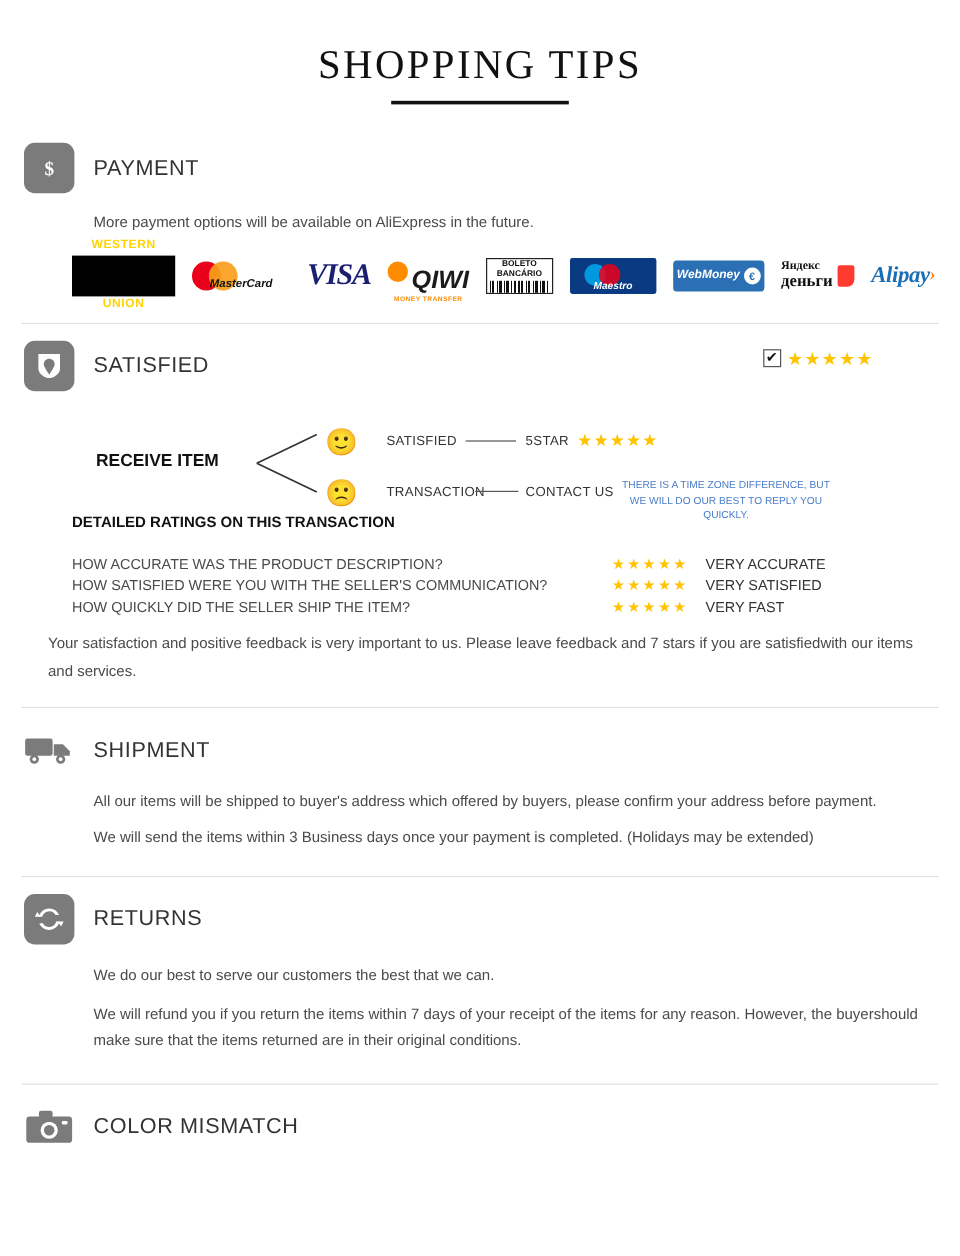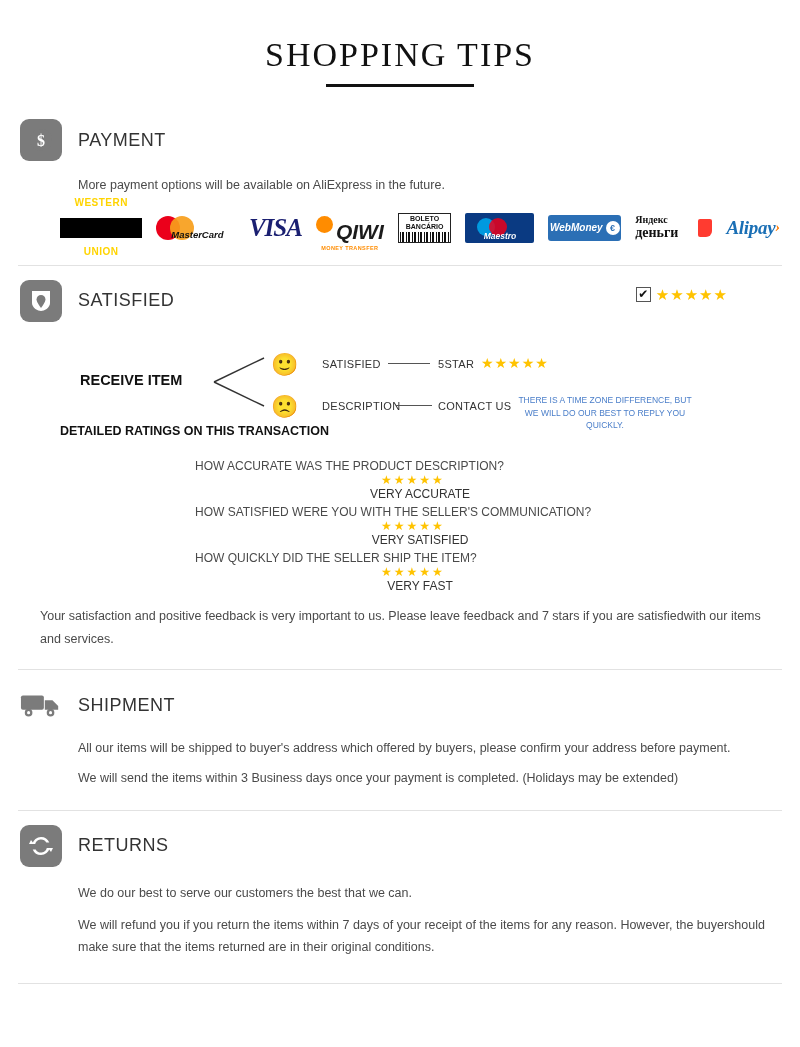--- a/index.html
+++ b/index.html
@@ -48,21 +48,21 @@
   
   .logos {
     display: flex; align-items: center; gap: 14px;
     margin: 16px 0 0 40px;
   }
   .logo {
     height: 30px; display: flex; align-items: center; justify-content: center;
     font-size: 11px; font-weight: bold;
   }
   .logo-western {
-    background: #000; color: #ffd400; width: 86px; height: 20px;
+    background: #000; color: #ffd400; width: 86px; height: 34px;
     font-size: 10px; line-height: 1.05; text-align: center; letter-spacing: .5px;
     display: flex; flex-direction: column; align-items: center; justify-content: center;
     font-family: "Liberation Sans", sans-serif; position: relative; gap: 38px;
   }
   .logo-western span { display: block; }
   .logo-mc { width: 82px; position: relative; height: 30px; }
   .mc-c { position: absolute; top: 3px; width: 24px; height: 24px; border-radius: 50%; }
   .mc-red { left: 0; background: #eb001b; }
   .mc-yel { left: 14px; background: #f79e1b; opacity: .92; }
   .mc-text { position: absolute; left: 0; top: 16px; width: 82px; text-align: center;
@@ -90,21 +90,21 @@
   .ms-c { position: absolute; top: 5px; width: 18px; height: 18px; border-radius: 50%; }
   .ms-blue { left: 12px; background: #0099df; }
   .ms-red { left: 24px; background: #eb001b; opacity: .85; }
   .ms-text { position: absolute; width: 72px; text-align: center; bottom: 2px;
              color: #fff; font-size: 8.5px; font-weight: bold; font-style: italic; }
   .logo-webmoney { width: 76px; height: 26px; background: #2b6fb5; border-radius: 3px;
                    display: flex; align-items: center; justify-content: center; gap: 3px; }
   .wm-text { color: #fff; font-size: 10px; font-weight: bold; font-style: italic; }
   .wm-badge { width: 14px; height: 14px; border-radius: 50%; background: #fff; color: #2b6fb5;
               font-size: 9px; font-weight: bold; display: flex; align-items: center; justify-content: center; }
-  .logo-yandex { display: flex; align-items: center; gap: 20px; }
+  .logo-yandex { display: flex; align-items: center; gap: 4px; }
   .yd-text { line-height: 1.05; }
   .yd-1 { font-size: 10px; color: #111; font-family: "Liberation Serif", serif; }
   .yd-2 { font-size: 14px; color: #111; font-weight: bold; font-family: "Liberation Serif", serif; }
   .yd-mark { width: 14px; height: 18px; background: #ff3b30; border-radius: 2px 2px 6px 2px; }
   .logo-alipay { font-family: "Liberation Serif", serif; font-size: 19px; color: #1a6fb5;
                  font-style: italic; letter-spacing: -.3px; }
   .alipay-arrow { color: #ff7a00; font-size: 15px; }
 
   
   .fb-top { position: relative; }
@@ -140,21 +140,21 @@
   .d2 { left: 376px; top: 69px; width: 36px; }
   .w-5star { left: 418px; top: 22px; font-size: 11px; }
   .w-contact { left: 418px; top: 64px; font-size: 11px; }
   .stars-inline { position: absolute; left: 461px; top: 19px; color: #ffc300; font-size: 14px; letter-spacing: 1px; }
   .tz-note {
     position: absolute; left: 495px; top: 58px; width: 180px;
     color: #4a7ec9; font-size: 8.5px; line-height: 1.5; text-align: center;
   }
 
   .ratings-title { font-size: 12.5px; font-weight: bold; color: #111; margin: 2px 0 21px 40px; }
-  .rating-row { display: flex; align-items: center; margin: 0 0 4px 40px; font-size: 12px; color: #4a4a4a; flex-direction: column; }
+  .rating-row { display: flex; align-items: center; margin: 0 0 4px 40px; font-size: 12px; color: #4a4a4a; }
   .rating-q { width: 450px; }
   .rating-stars { color: #ffc300; letter-spacing: 2px; font-size: 12px; width: 78px; }
   .rating-val { font-size: 12px; color: #333; }
 
   .fb-para { margin: 12px 0 0 20px; }
   .fb-para p { font-size: 12.5px; color: #4a4a4a; line-height: 1.85; margin: 0 0 8px 0; }
 
   
   .pt14 { padding-top: 14px; }
 </style>
@@ -258,21 +258,21 @@
 
       <svg class="branch-svg" width="58" height="76" viewBox="0 0 58 76" aria-hidden="true">
         <path d="M2 38 L52 14" stroke="#333" stroke-width="1.4" fill="none"></path>
         <path d="M2 38 L52 62" stroke="#333" stroke-width="1.4" fill="none"></path>
       </svg>
 
       <div class="face face-happy">🙂</div>
       <div class="face face-sad">🙁</div>
 
       <div class="flow-word w-sat">SATISFIED</div>
-      <div class="flow-word w-unsat">DESCRIPTION</div>
+      <div class="flow-word w-unsat">TRANSACTION</div>
 
       <div class="dash d1"></div>
       <div class="dash d2"></div>
 
       <div class="flow-word w-5star">5STAR</div>
       <div class="stars-inline">★★★★★</div>
 
       <div class="flow-word w-contact">CONTACT US</div>
       <div class="tz-note">THERE IS A TIME ZONE DIFFERENCE, BUT WE WILL DO OUR BEST TO REPLY YOU QUICKLY.</div>
     </div>
@@ -337,14 +337,29 @@
       <div class="sec-title">RETURNS</div>
     </div>
     <div class="sec-body" style="margin-top:16px;">
       <p style="margin-bottom:10px;">We do our best to serve our customers the best that we can.</p>
       <p>We will refund you if you return the items within 7 days of your receipt of the items for any reason. However, the buyershould make sure that the items returned are in their original conditions.</p>
     </div>
   </div>
 
   <div class="divider" style="margin-top:24px;"></div>
 
+  <div class="section pt14">
+    <div class="sec-head">
+      <div class="sec-icon" style="background:transparent;">
+        <svg width="44" height="32" viewBox="0 0 44 32" aria-hidden="true">
+          <rect x="2" y="7" width="40" height="23" rx="3" fill="#7b7b7b"></rect>
+          <rect x="13" y="2" width="12" height="6" rx="2" fill="#7b7b7b"></rect>
+          <circle cx="22" cy="19" r="7.5" fill="#ffffff"></circle>
+          <circle cx="22" cy="19" r="4.6" fill="#7b7b7b"></circle>
+          <rect x="33" y="11" width="5" height="3" rx="1" fill="#ffffff"></rect>
+        </svg>
+      </div>
+      <div class="sec-title">COLOR MISMATCH</div>
+    </div>
+
+  </div>
 
 </div>
 
 </body></html>

